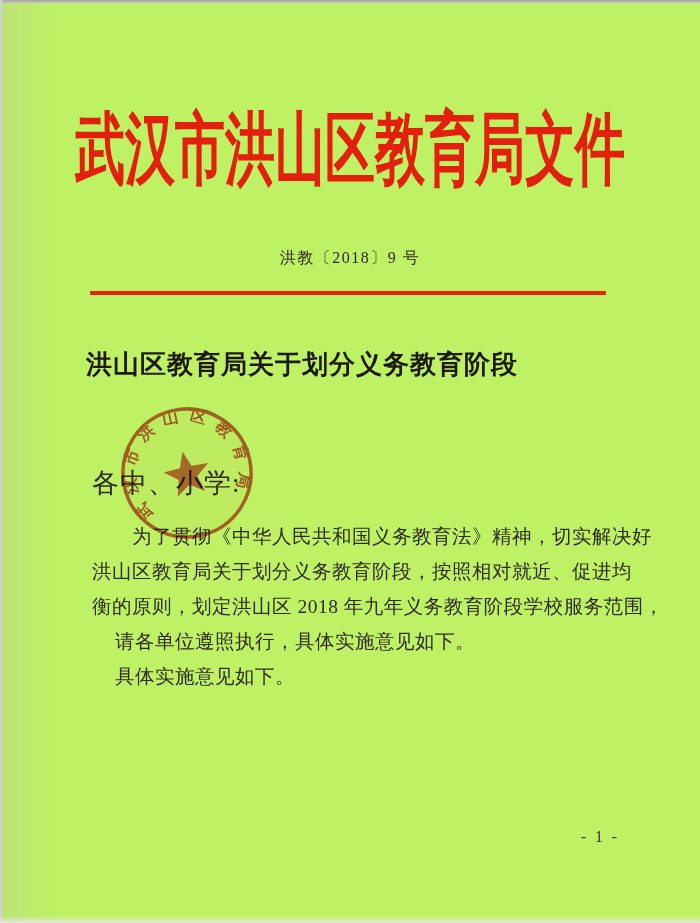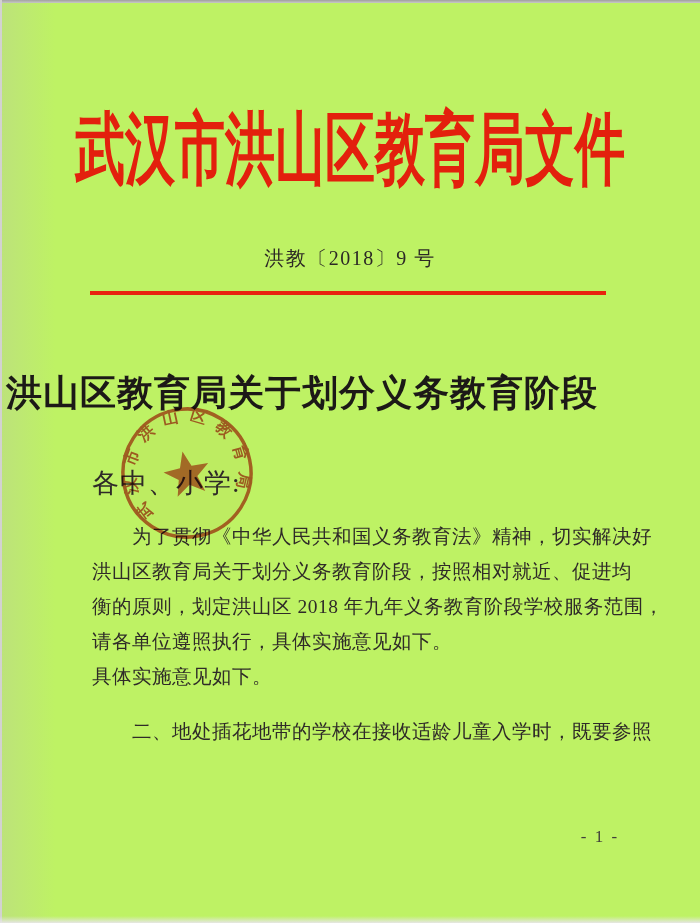--- a/index.html
+++ b/index.html
@@ -25,37 +25,36 @@
     font-size:50px;line-height:50px;font-weight:bold;
     color:#e3200d;
     transform:scaleY(1.58);
     transform-origin:50% 50%;
     white-space:nowrap;
     letter-spacing:0px;
   }
   .doc-number{
     position:absolute;top:246px;left:0;width:700px;
     text-align:center;
-    font-size:20px;line-height:24px;
+    font-size:16px;line-height:24px;
     color:#2c2825;
     letter-spacing:1.5px;
   }
   .red-rule{
     position:absolute;left:90px;top:291px;width:516px;height:4px;
     background:#e8230f;
   }
   .doc-title{
     position:absolute;top:344px;left:0;width:604px;
     text-align:center;
     font-family:"Liberation Sans","DejaVu Sans",sans-serif;
     font-weight:bold;
-    font-size:36px;line-height:41px;
+    font-size:26px;line-height:41px;
     color:#1c1917;
     letter-spacing:1px;
-    margin-top:28px;
   }
   .salutation{
     position:absolute;left:92px;top:466px;
     font-size:27px;line-height:34px;
     color:#2f2b28;
     letter-spacing:1px;
   }
   .body-text{
     position:absolute;left:92px;top:499px;width:516px;
     color:#2f2b28;
@@ -65,21 +64,21 @@
     height:35px;line-height:35px;
     font-size:19.5px;
     white-space:nowrap;
     box-sizing:border-box;
     text-align:justify;
     text-align-last:justify;
     letter-spacing:0.5px;
   }
   .body-line.indent{padding-left:40px;}
   .body-line.para-start{margin-top:20px;}
-  .body-line.para-end{text-align-last:left;}
+  .body-line.para-end{text-align-last:left;margin-left:23px;}
   .page-number{
     position:absolute;top:827px;left:560px;width:80px;
     text-align:center;
     font-size:17px;line-height:20px;
     color:#413e3b;
     letter-spacing:2px;
   }
   .seal{
     position:absolute;left:107px;top:393px;
     transform:rotate(-12deg);
@@ -112,21 +111,20 @@
   </div>
 
   <div class="salutation">各中、小学:</div>
 
   <div class="body-text" id="body-lines">
       <div class="body-line indent para-start">为了贯彻《中华人民共和国义务教育法》精神，切实解决好</div>
       <div class="body-line">洪山区教育局关于划分义务教育阶段，按照相对就近、促进均</div>
       <div class="body-line">衡的原则，划定洪山区 2018 年九年义务教育阶段学校服务范围，</div>
       <div class="body-line para-end">请各单位遵照执行，具体实施意见如下。</div>
       <div class="body-line para-end">具体实施意见如下。</div>
-      <div class="body-line indent para-start">二、地处插花地带的学校在接收适龄儿童入学时，既要参照</div>
     </div>
 
   <svg class="seal" width="160" height="160" viewBox="0 0 160 160">
     <circle cx="80" cy="80" r="64" fill="rgba(240,170,150,0.08)" stroke="#d4503c" stroke-width="3.5"></circle>
     <defs>
       <path id="sealArc" d="M 35 106 A 52 52 0 1 1 125 106" fill="none"></path>
     </defs>
     <text font-size="16" fill="#cc4a38" letter-spacing="10" text-anchor="middle">
       <textPath href="#sealArc" startOffset="50%">武汉市洪山区教育局</textPath>
     </text>

